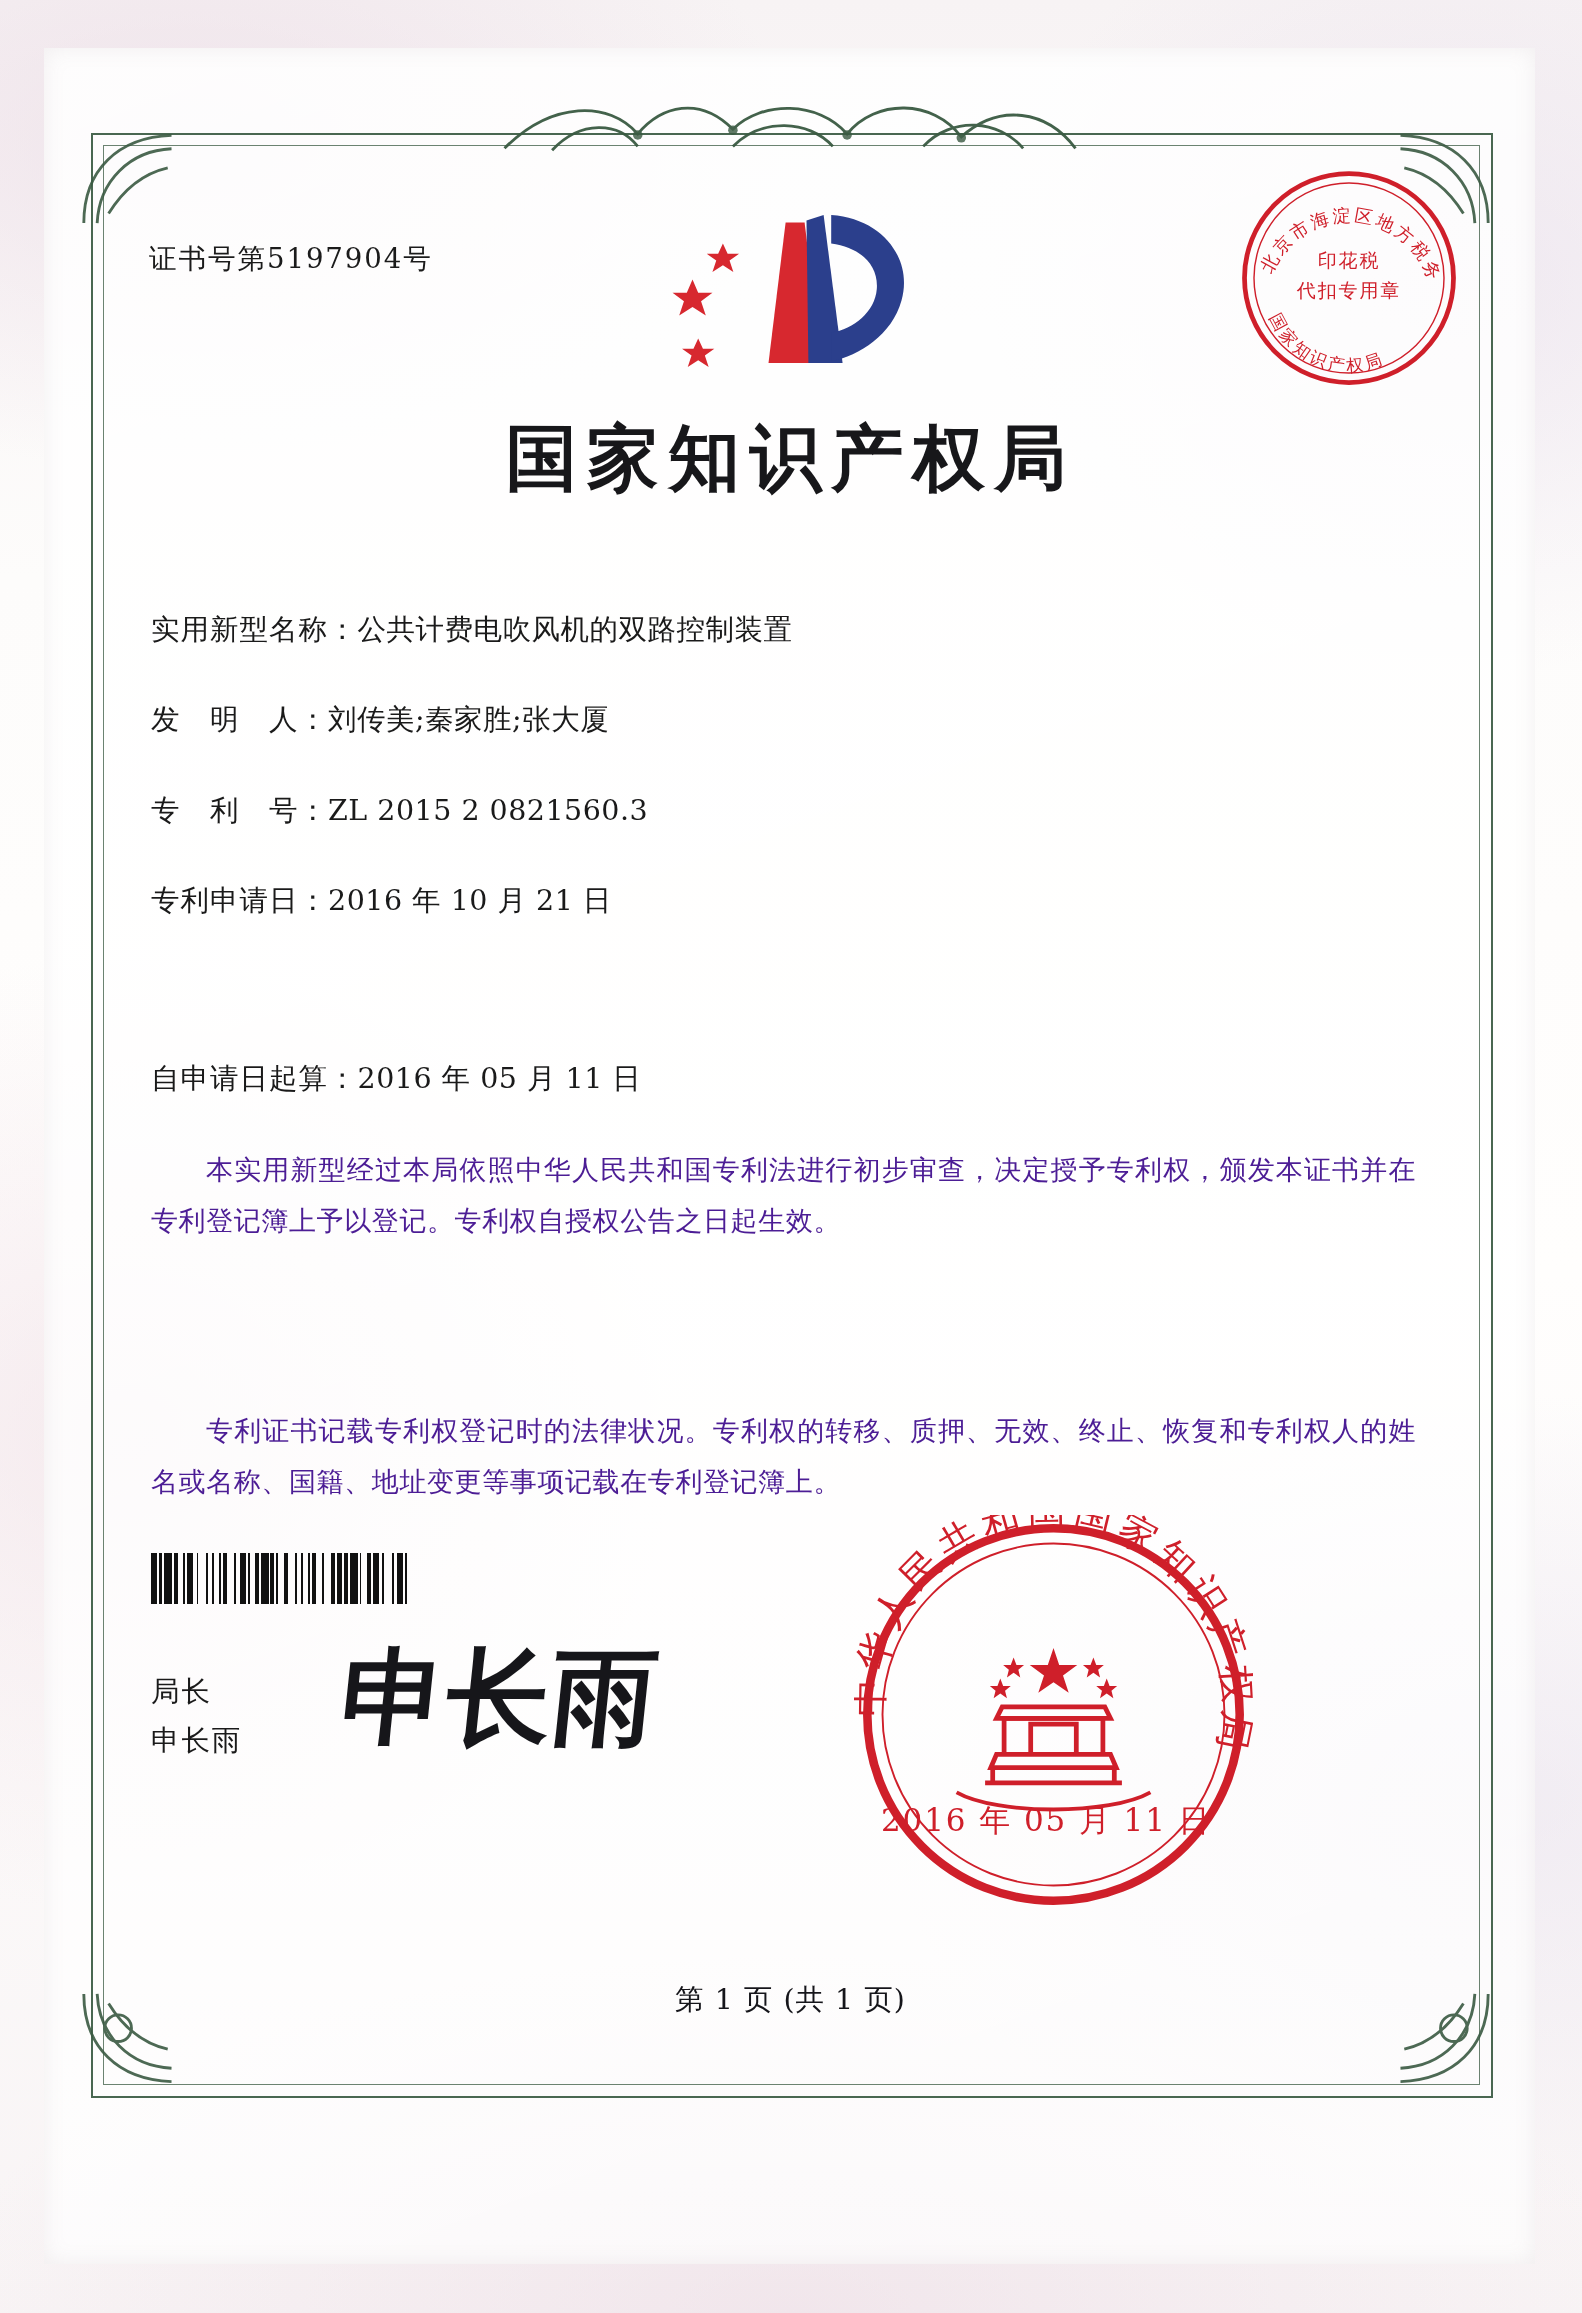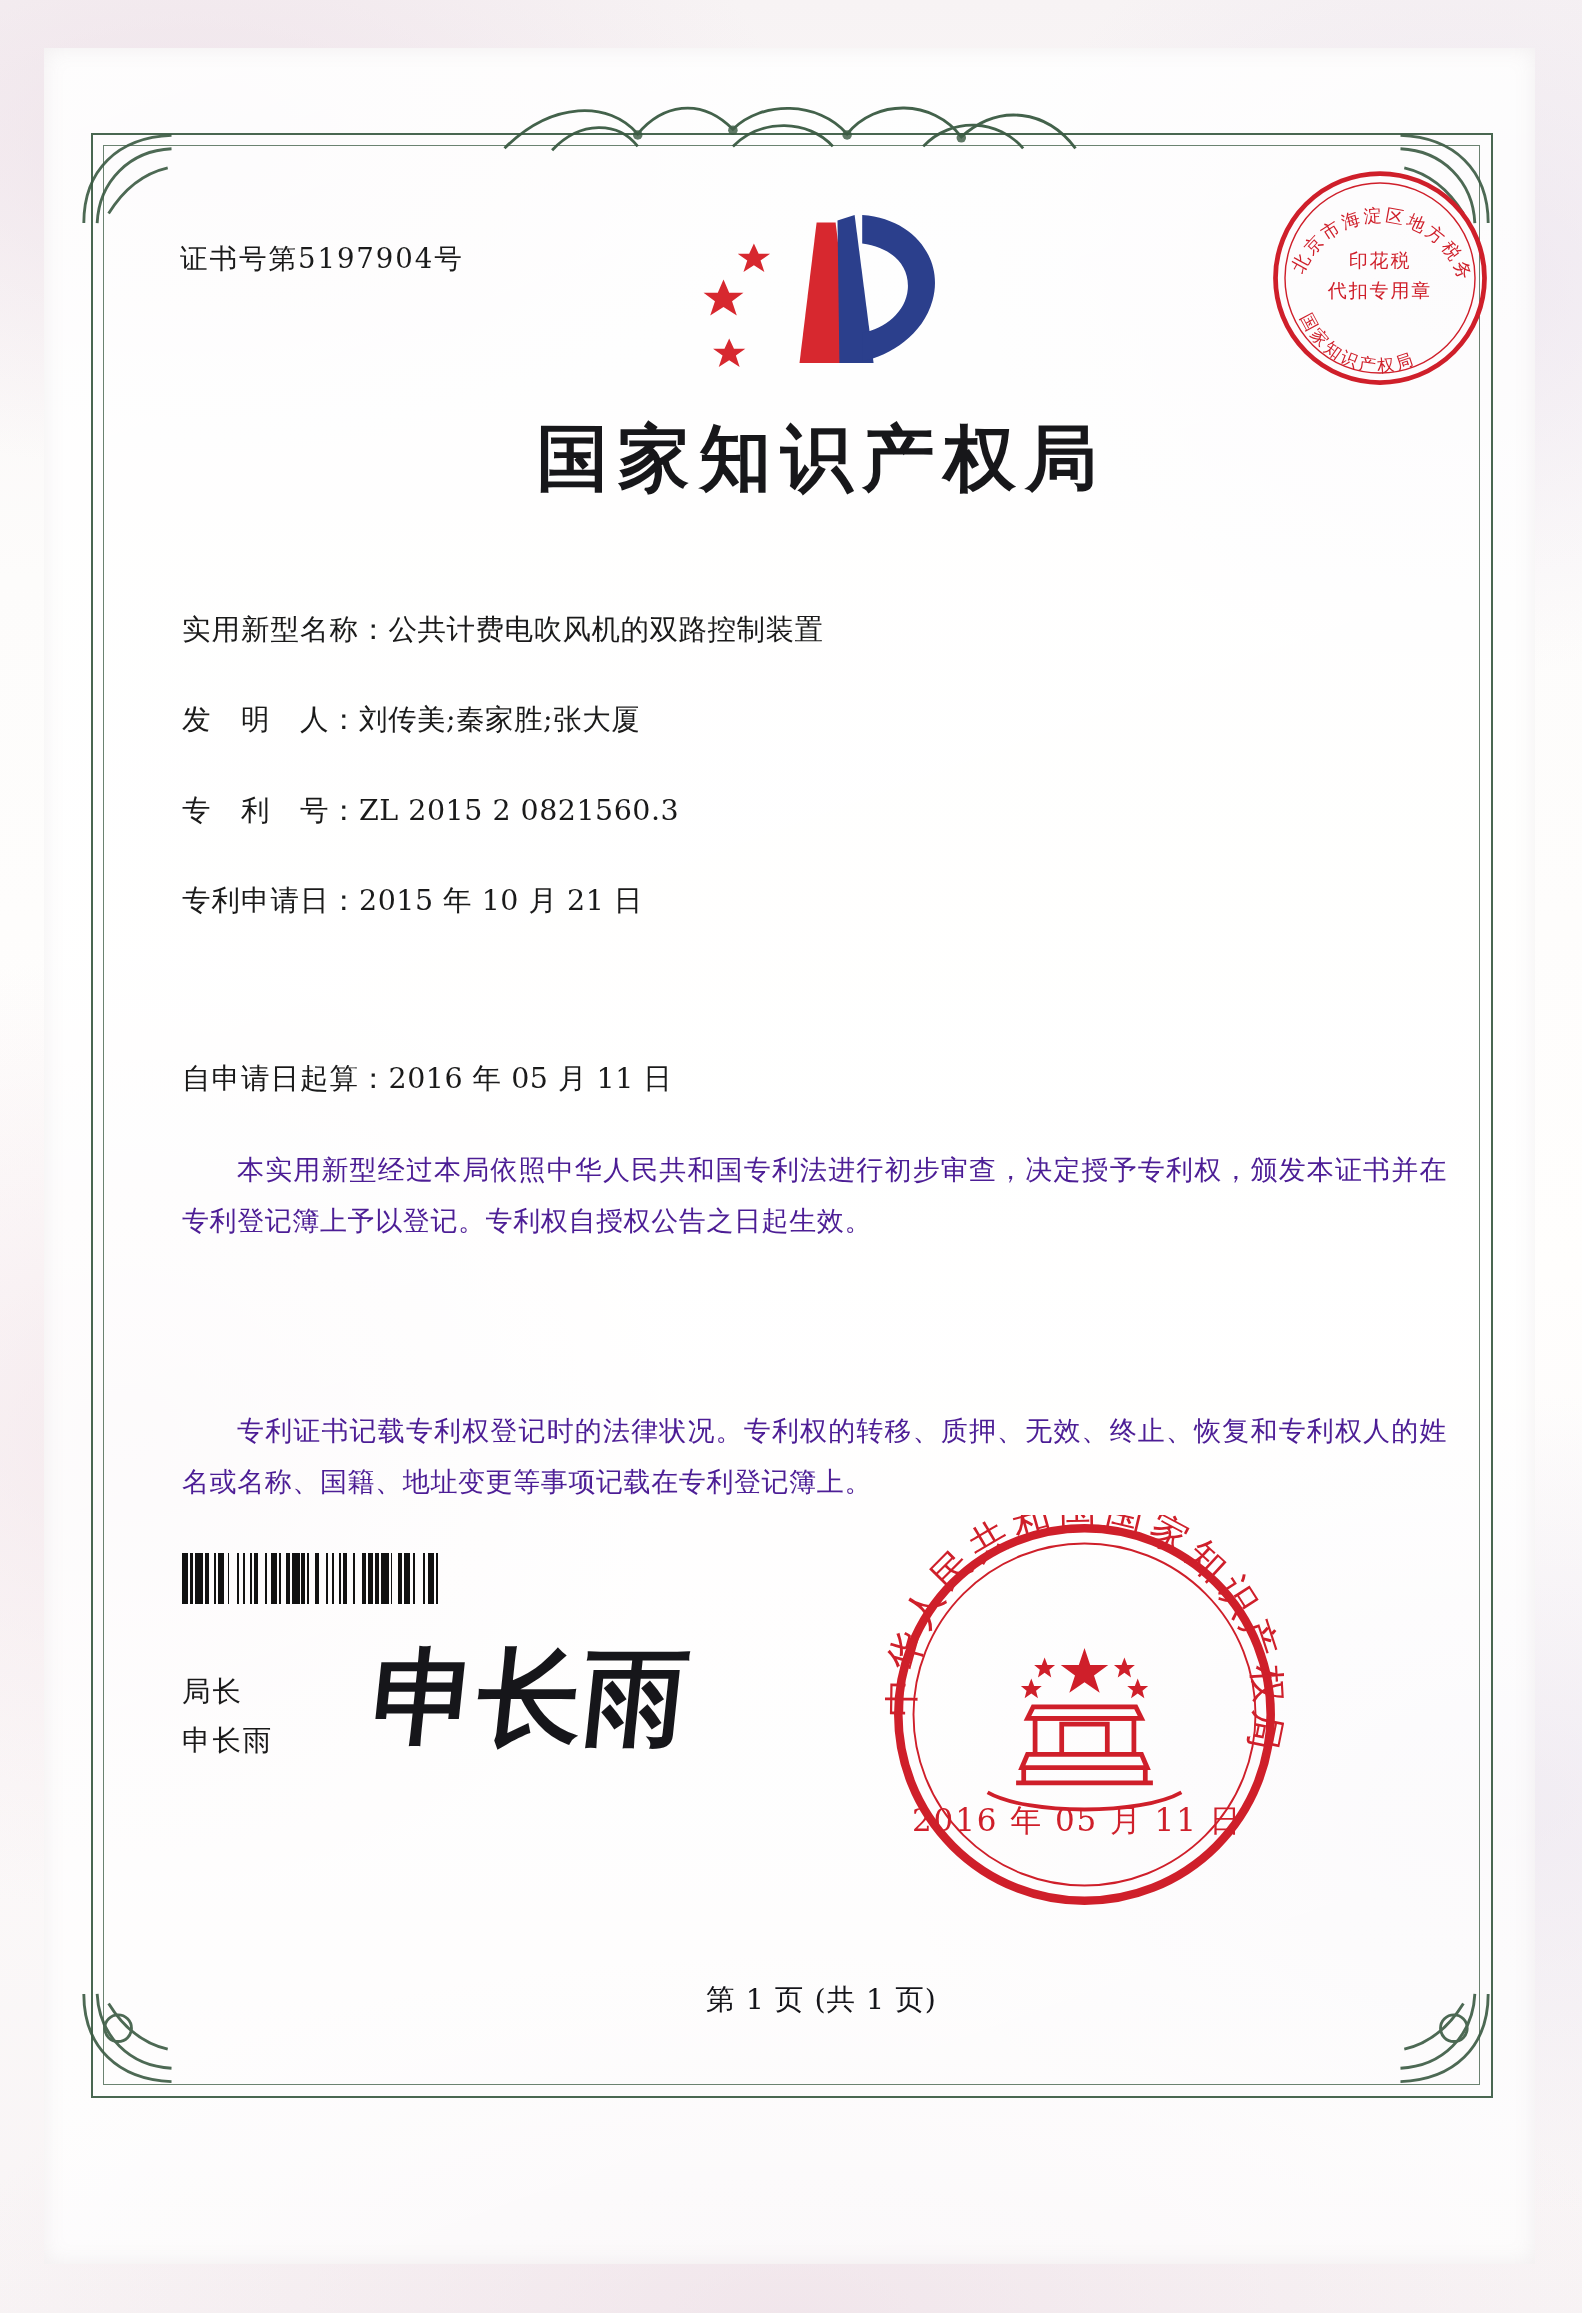--- a/index.html
+++ b/index.html
@@ -71,21 +71,20 @@
     opacity: 0.95;
   }
 
   
   #content {
     position: absolute;
     left: 103px;
     top: 145px;
     width: 1375px;
     height: 1532px;
-    margin-left: 31px;
   }
 
   #cert-no {
     position: absolute;
     left: 46px;
     top: 95px;
     font-size: 27.6px;
     letter-spacing: 1.9px;
     color: #1b1b1b;
     font-family: "DejaVu Serif", serif;
@@ -315,21 +314,21 @@
   <div class="field" id="f2">
     <span class="lbl">发　明　人：</span><span class="val">刘传美;秦家胜;张大厦</span>
   </div>
   <div class="field" id="f1">
     <span class="lbl">实用新型名称：</span><span class="val">公共计费电吹风机的双路控制装置</span>
   </div>
   <div class="field" id="f3">
     <span class="lbl">专　利　号：</span><span class="val">ZL 2015 2 0821560.3</span>
   </div>
   <div class="field" id="f4">
-    <span class="lbl">专利申请日：</span><span class="val">2015 年 10 月 21 日</span>
+    <span class="lbl">专利申请日：</span><span class="val">2016 年 10 月 21 日</span>
   </div>
   <div class="field" id="f6">
     <span class="lbl">自申请日起算：</span><span class="val">2016 年 05 月 11 日</span>
   </div>
 
   <div class="para" id="p1">本实用新型经过本局依照中华人民共和国专利法进行初步审查，决定授予专利权，颁发本证书并在专利登记簿上予以登记。专利权自授权公告之日起生效。</div>
   <div class="para" id="p3">专利证书记载专利权登记时的法律状况。专利权的转移、质押、无效、终止、恢复和专利权人的姓名或名称、国籍、地址变更等事项记载在专利登记簿上。</div>
 
   <div id="barcode">
       <i style="width:5.7px;"></i>

